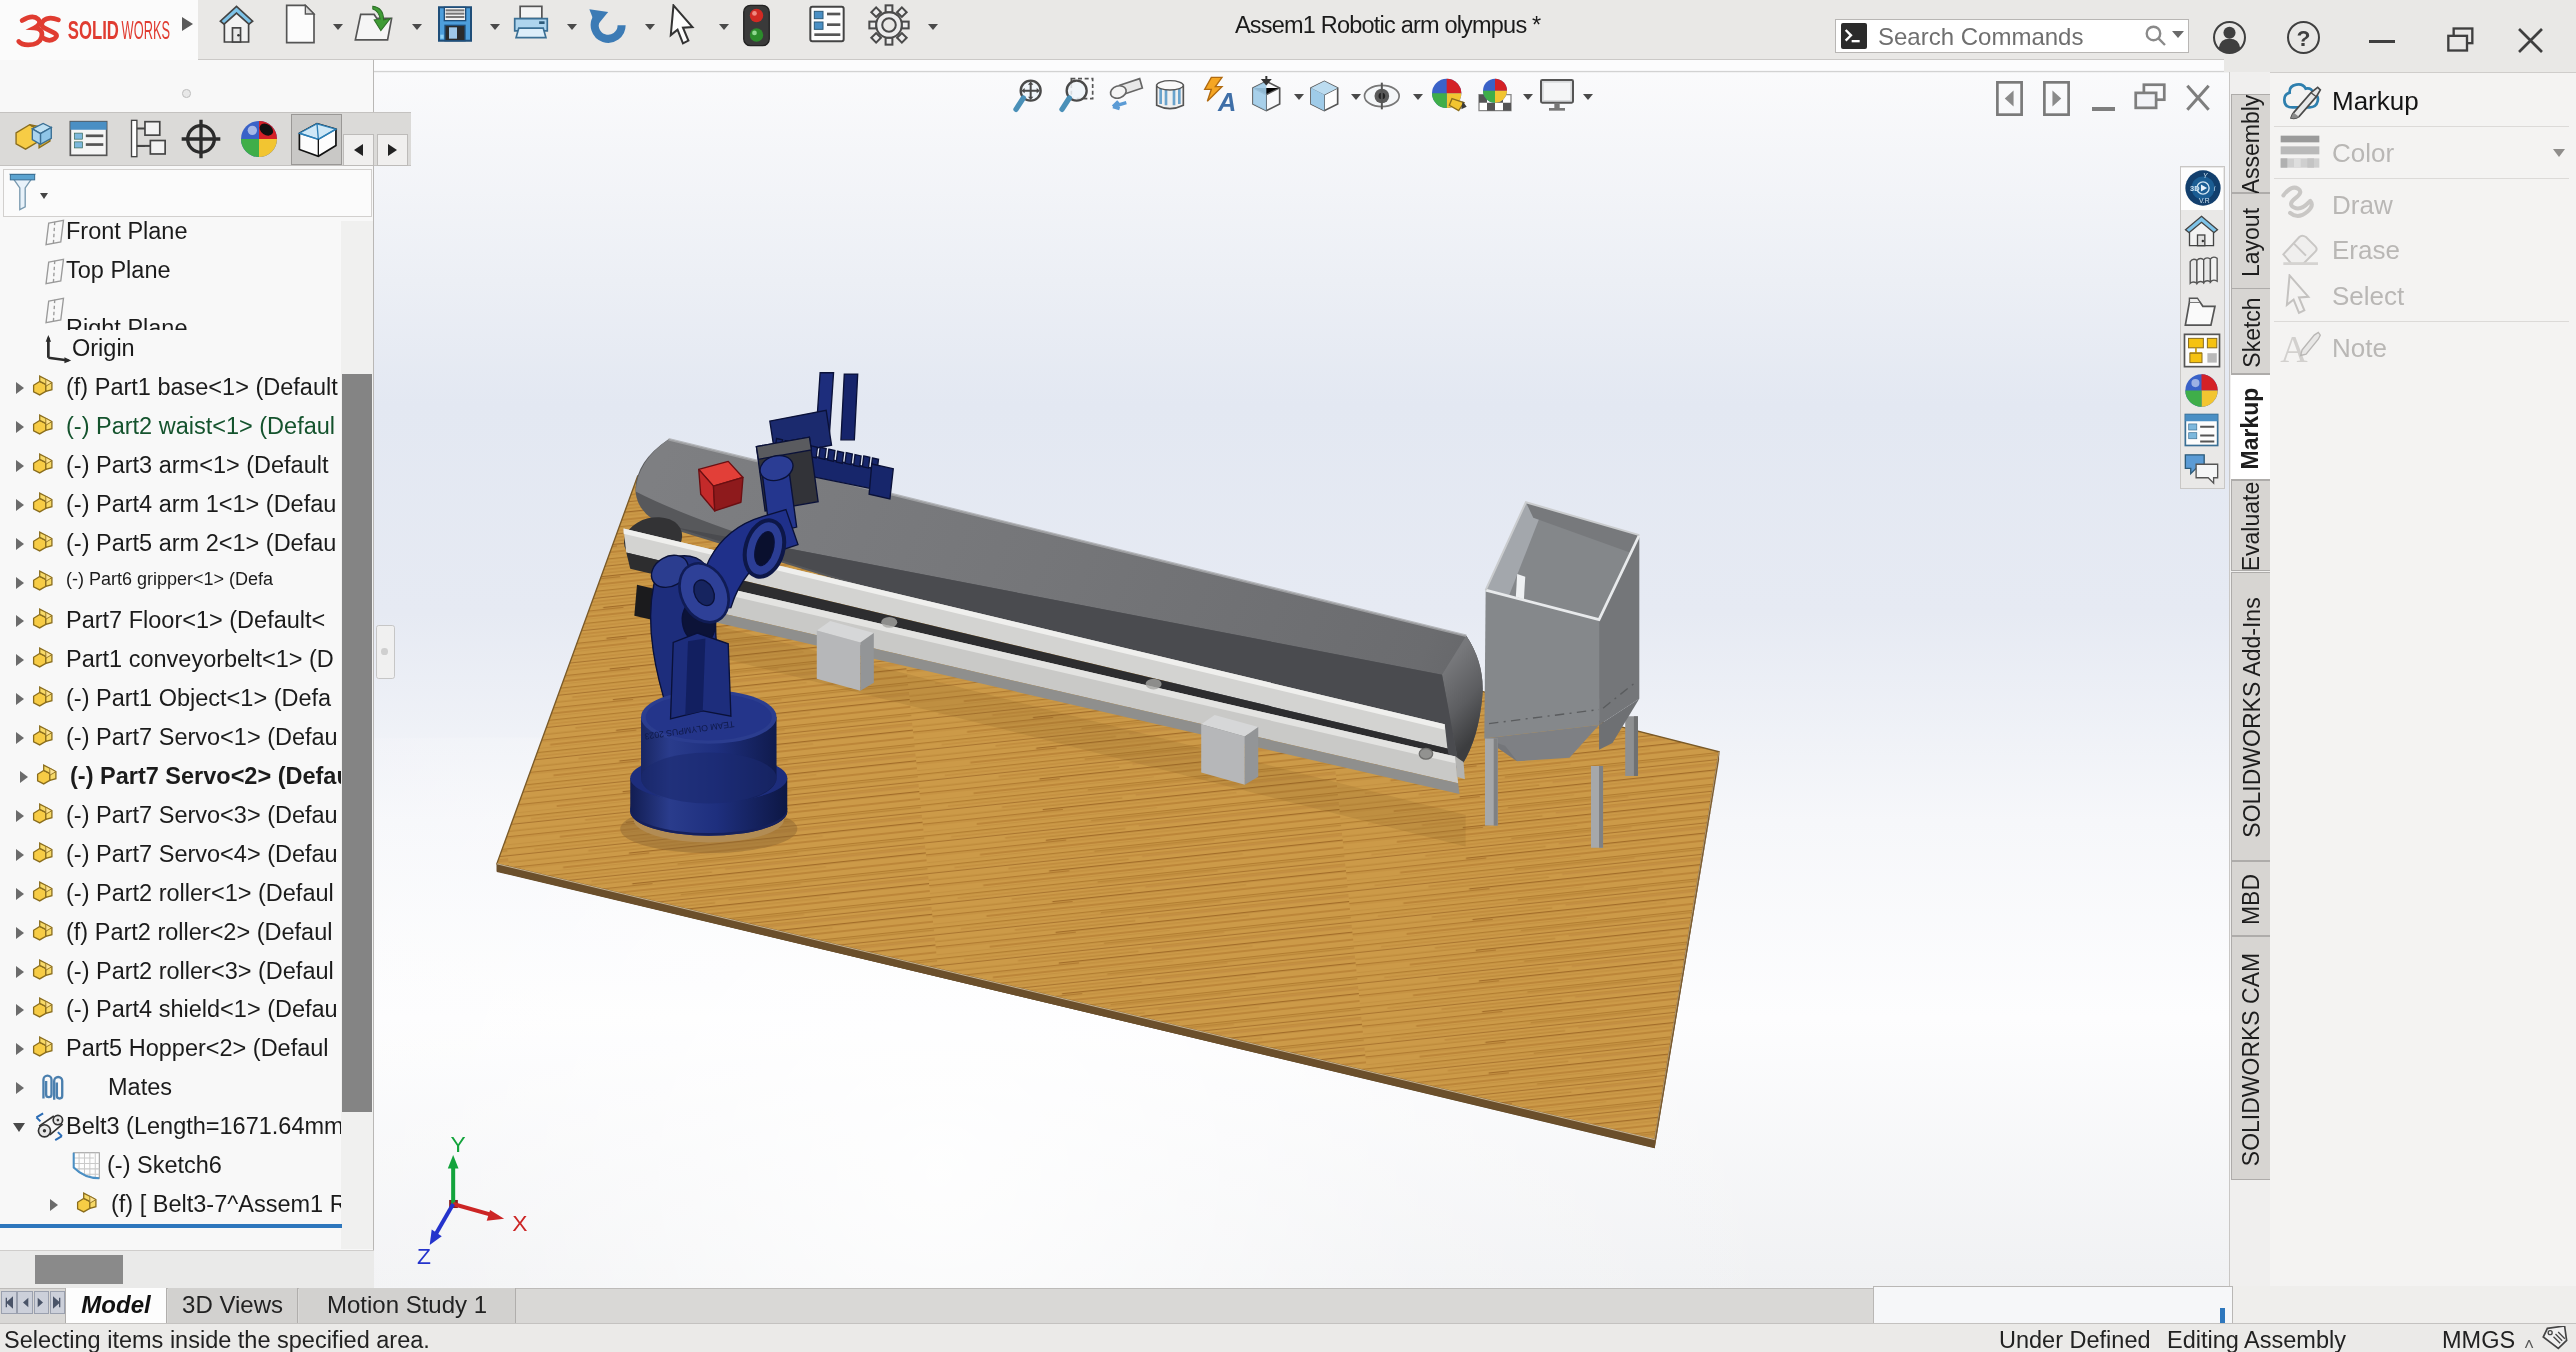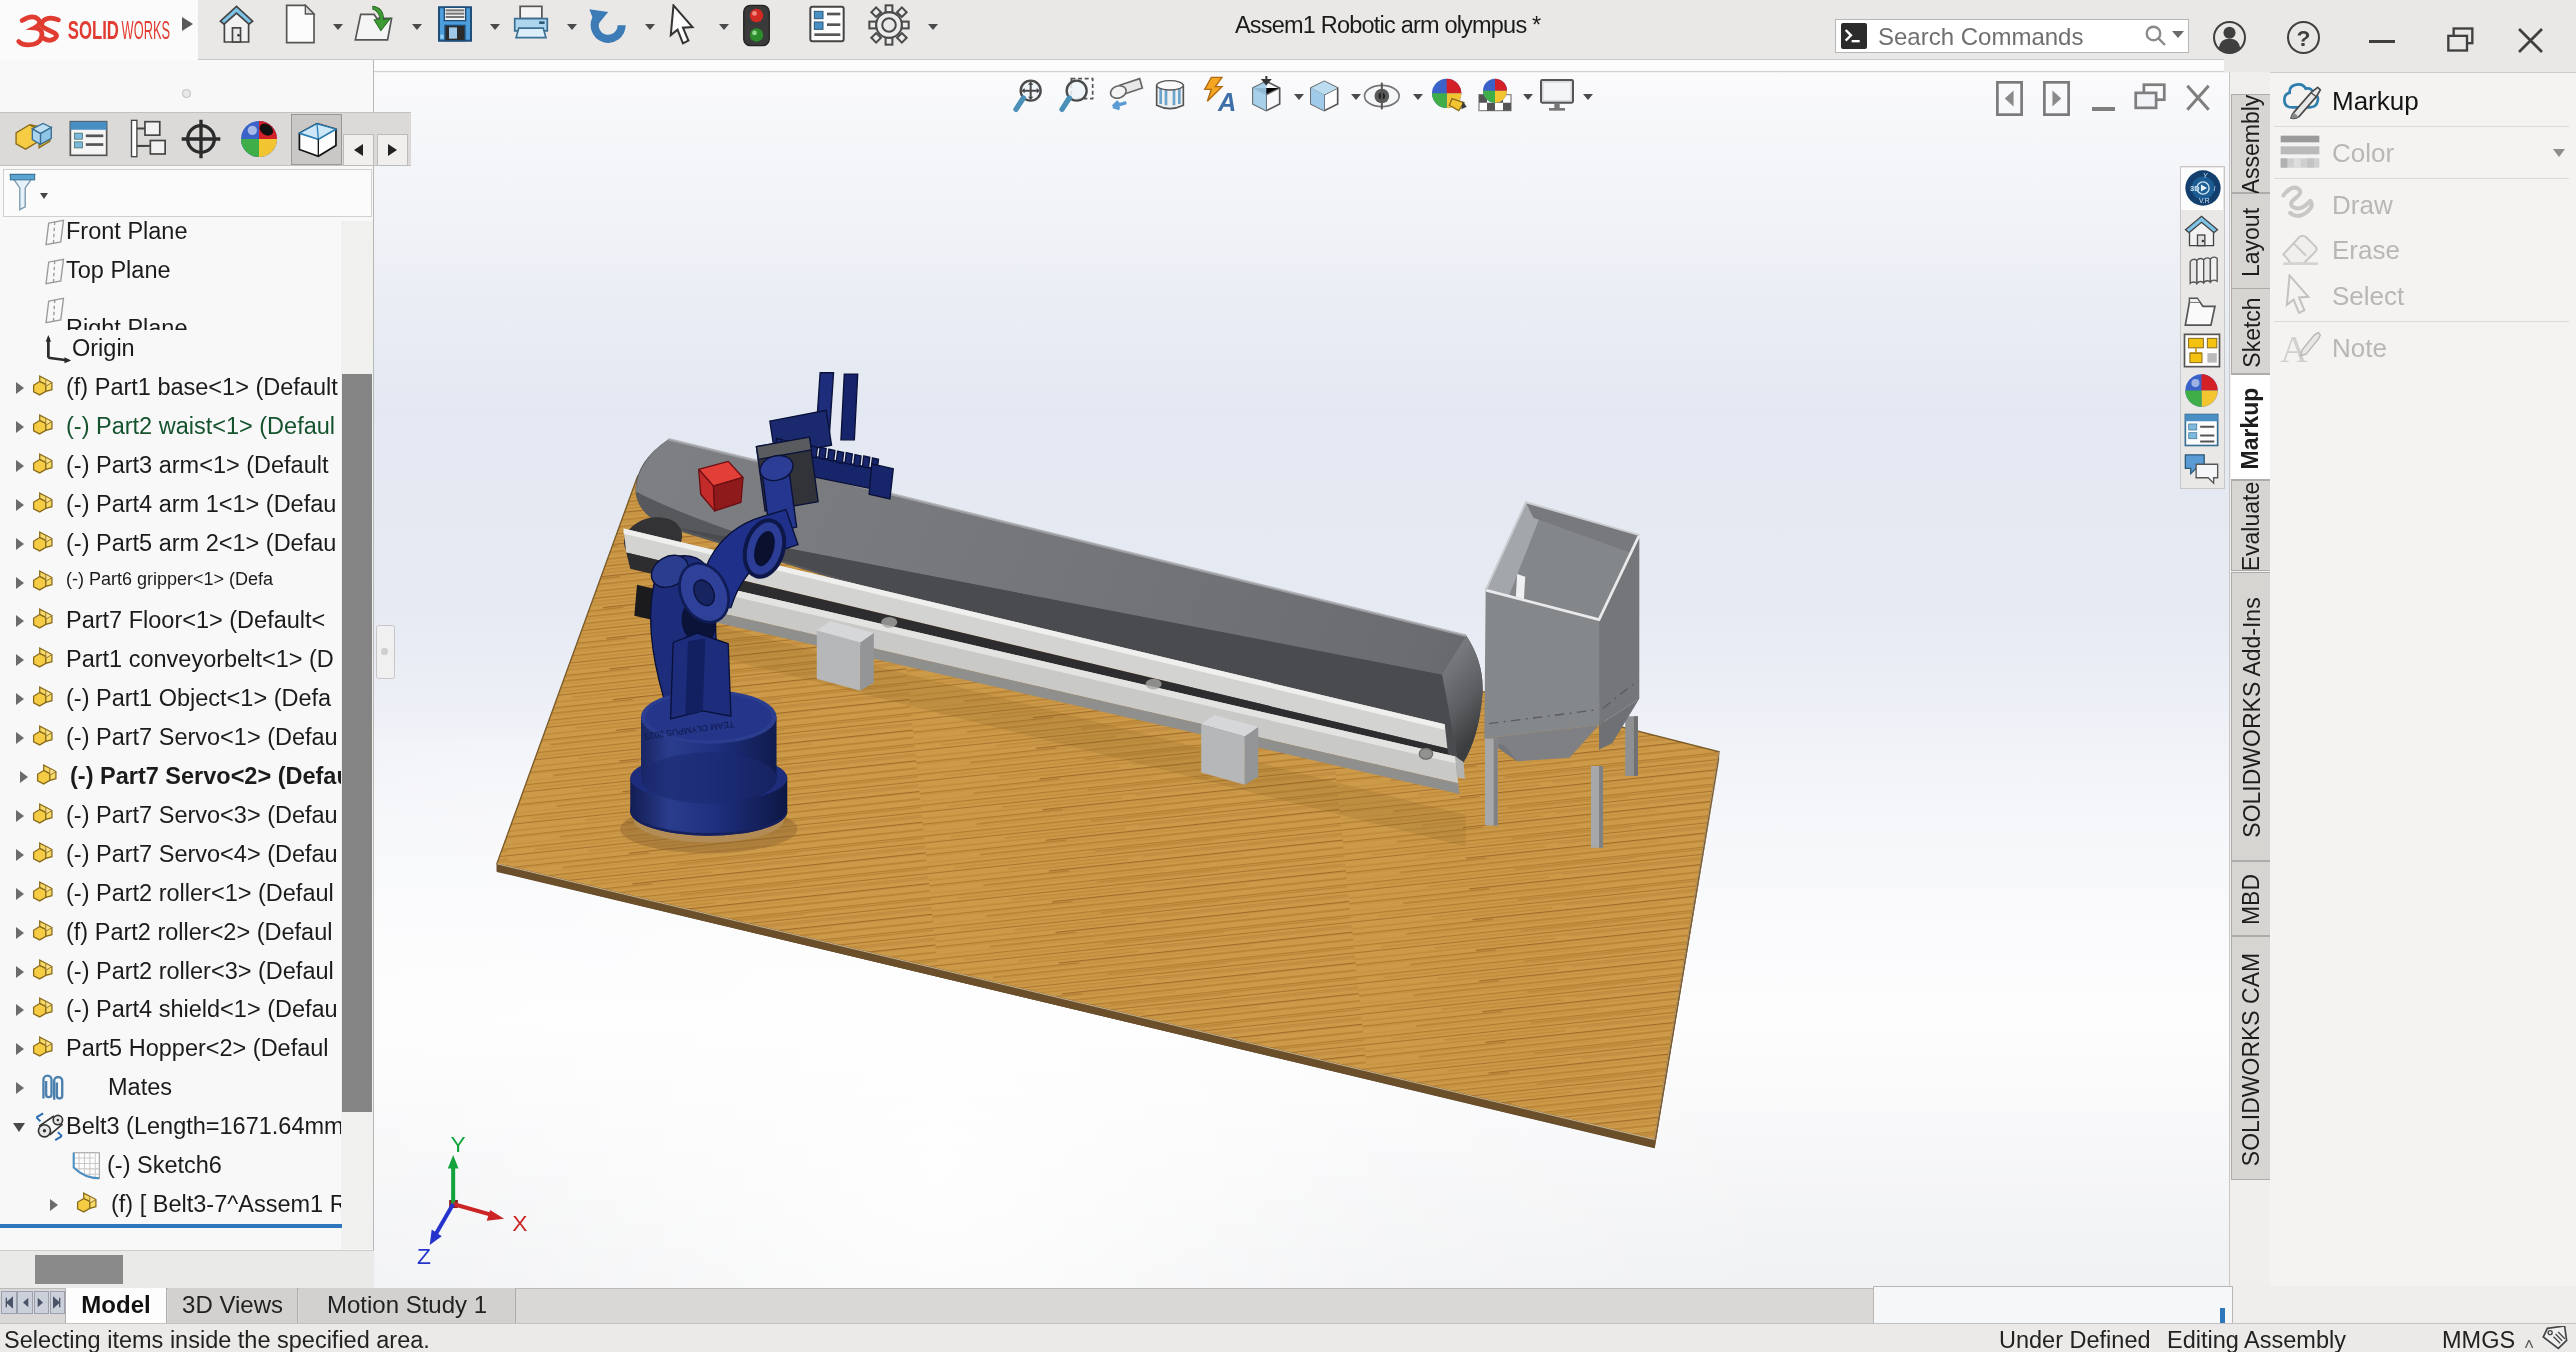--- a/index.html
+++ b/index.html
@@ -898,21 +898,21 @@
 <div class="abs" style="left:17.4px;top:1291px;width:15.4px;height:23px;background:#ccd0da;border:0.7px solid #9aa0ae;"></div>
 <div class="abs" style="left:34px;top:1291px;width:15.4px;height:23px;background:#ccd0da;border:0.7px solid #9aa0ae;"></div>
 <div class="abs" style="left:50px;top:1291px;width:15.4px;height:23px;background:#ccd0da;border:0.7px solid #9aa0ae;"></div>
 <svg class="abs" style="left:1.3px;top:1291px" width="64" height="23" viewBox="0 0 96 34">
  <path d="M8 10 L8 24 M17 10 L9 17 L17 24 Z" stroke="#4a5468" stroke-width="2" fill="#4a5468"></path>
  <path d="M41 10 L33 17 L41 24 Z" fill="#4a5468"></path>
  <path d="M55 10 L63 17 L55 24 Z" fill="#4a5468"></path>
  <path d="M88 10 L88 24 M79 10 L87 17 L79 24 Z" stroke="#4a5468" stroke-width="2" fill="#4a5468"></path>
 </svg>
 
-<div class="abs" style="left:65px;top:1288px;width:102px;height:35px;background:#fdfdfd;border-left:1.3px solid #b0aeac;border-right:1.3px solid #b0aeac;text-align:center;font-size:24px;font-weight:bold;color:#111;line-height:34px;">Model</div>
+<div class="abs" style="left:65px;top:1288px;width:102px;height:35px;background:#fdfdfd;border-left:1.3px solid #b0aeac;border-right:1.3px solid #b0aeac;text-align:center;font-size:24px;font-weight:bold;color:#111;line-height:34px;font-style:italic;">Model</div>
 <div class="abs" style="left:168px;top:1288px;width:130px;height:35px;background:#d2d1cf;border-right:1.3px solid #b0aeac;text-align:center;font-size:24px;color:#222;line-height:34px;">3D Views</div>
 <div class="abs" style="left:299px;top:1288px;width:217px;height:35px;background:#d2d1cf;border-right:1.3px solid #b0aeac;text-align:center;font-size:24px;color:#222;line-height:34px;">Motion Study 1</div>
 <div class="abs" style="left:0;top:1323px;width:2576px;height:29.5px;background:#ebeae8;border-top:1.3px solid #c4c2c0;"></div>
 <div class="abs" style="left:4px;top:1327px;font-size:23.5px;color:#222;">Selecting items inside the specified area.</div>
 <div class="abs" style="left:1999px;top:1327px;font-size:23.5px;color:#222;">Under Defined</div>
 <div class="abs" style="left:2167px;top:1327px;font-size:23.5px;color:#222;">Editing Assembly</div>
 <div class="abs" style="left:2442px;top:1327px;font-size:23.5px;color:#222;">MMGS</div>
 <div class="abs" style="left:2524px;top:1334px;font-size:17.4px;color:#555;">˄</div>
 <svg class="abs" style="left:2542px;top:1326px" width="27" height="24" viewBox="0 0 40 36">
  <path d="M10 2 L36 2 L36 24 L22 34 L2 14 Z" fill="#f0f0f0" stroke="#444" stroke-width="2.5" transform="rotate(-8 20 18)"></path>

